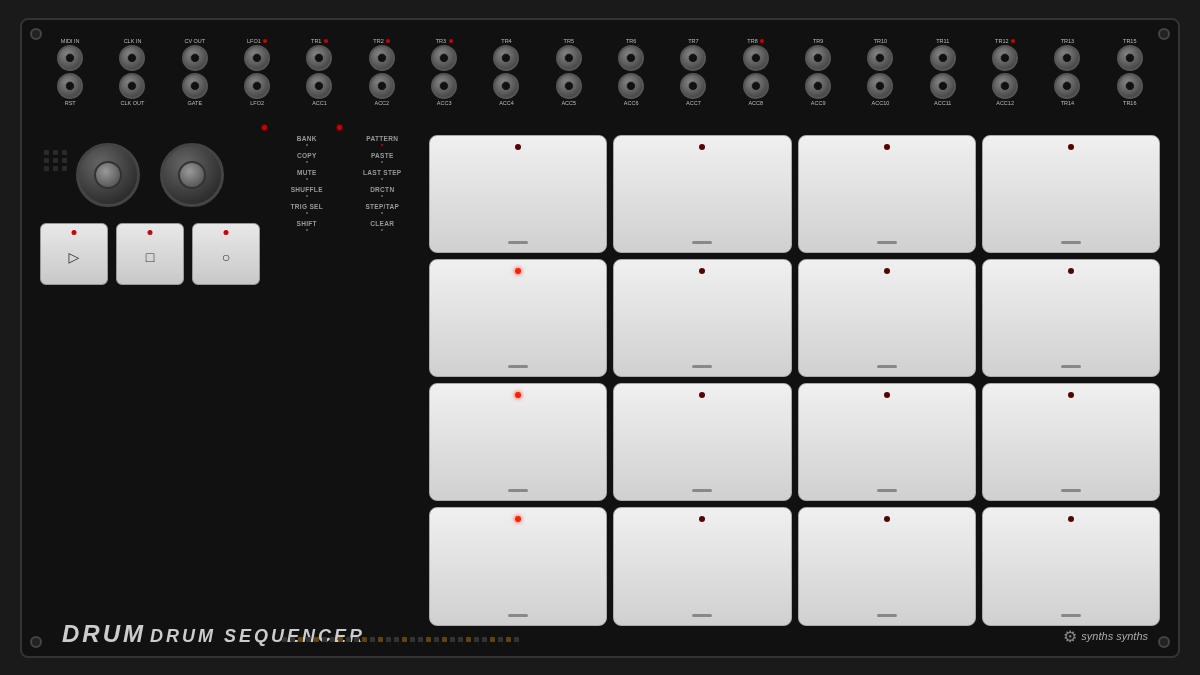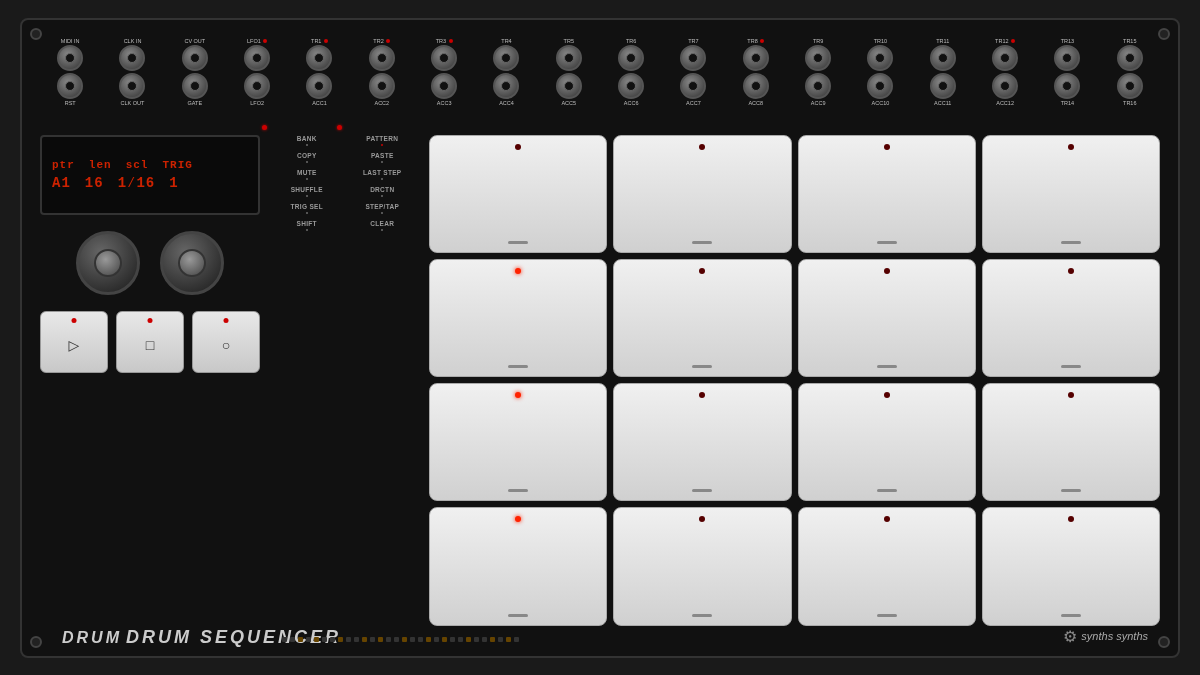--- a/index.html
+++ b/index.html
@@ -471,34 +471,20 @@
     <div style="width:5px;height:5px;border-radius:1px;background:#2a2a2a;"></div>
     <div style="width:5px;height:5px;border-radius:1px;background:#2a2a2a;"></div>
     <div style="width:5px;height:5px;border-radius:1px;background:#2a2a2a;"></div>
     <div style="width:5px;height:5px;border-radius:1px;background:#2a2a2a;"></div>
   </div>
 
   <div class="main-area">
 
     <div class="left-section">
 
-      <div class="display">
-        <div class="display-row">
-          <span class="display-text header">ptr</span>
-          <span class="display-text header">len</span>
-          <span class="display-text header">scl</span>
-          <span class="display-text header">TRIG</span>
-        </div>
-        <div class="display-row" style="margin-top:4px;">
-          <span class="display-text">A1</span>
-          <span class="display-text">16</span>
-          <span class="display-text">1⁄16</span>
-          <span class="display-text">1</span>
-        </div>
-      </div>
 
       <div class="knobs-row">
         <div class="knob-container">
           <div class="knob">
             <div class="knob-center"></div>
           </div>
         </div>
         <div class="knob-container">
           <div class="knob">
             <div class="knob-center"></div>
@@ -668,21 +654,21 @@
       </div>
       <div class="pad">
         <div class="pad-led"></div>
         <div class="pad-notch"></div>
       </div>
     </div>
 
   </div>
 
   <div style="position:absolute;bottom:8px;left:40px;display:flex;align-items:baseline;gap:4px;">
-    <span style="font-size:16px;font-weight:900;color:#ccc;letter-spacing:3px;font-style:italic;">DRUM</span>
+    <span style="font-size:24px;font-weight:900;color:#ccc;letter-spacing:3px;font-style:italic;">DRUM</span>
     <span style="font-size:18px;font-weight:900;color:#ccc;letter-spacing:3px;font-style:italic;">DRUM SEQUENCER</span>
   </div>
 
   <div style="position:absolute;bottom:14px;left:260px;right:220px;display:flex;gap:3px;align-items:center;">
     <div style="width:5px;height:5px;border-radius:1px;background:#333;"></div>
     <div style="width:5px;height:5px;border-radius:1px;background:#333;"></div>
     <div style="width:5px;height:5px;border-radius:1px;background:#664400;"></div>
     <div style="width:5px;height:5px;border-radius:1px;background:#333;"></div>
     <div style="width:5px;height:5px;border-radius:1px;background:#664400;"></div>
     <div style="width:5px;height:5px;border-radius:1px;background:#333;"></div>

